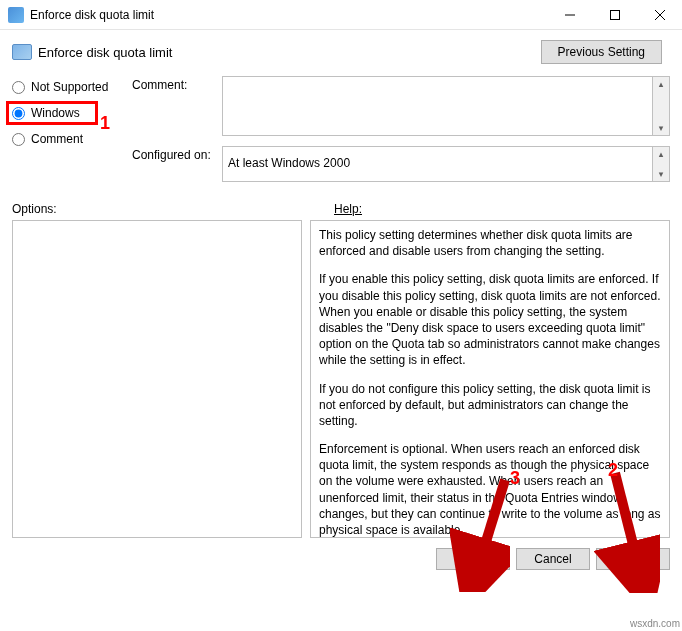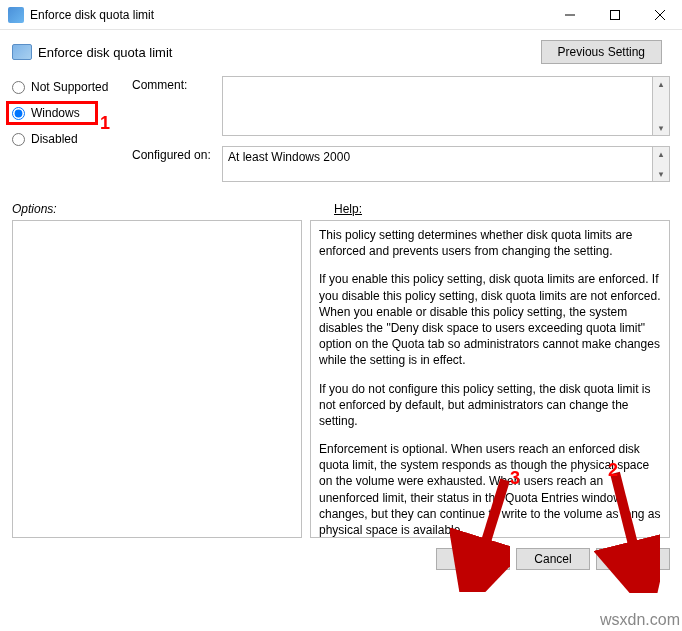--- a/index.html
+++ b/index.html
@@ -22,37 +22,37 @@
     .radio-row { display: flex; align-items: center; margin-bottom: 12px; position: relative; }
     .radio-row input { margin: 0 6px 0 0; }
     .highlight-box { border: 3px solid #ff0000; position: absolute; left: -6px; top: -5px; width: 92px; height: 24px; pointer-events: none; }
     .annotation-number { position: absolute; font-size: 18px; font-weight: bold; color: #ff0000; z-index: 10; }
     
     .fields-col { flex: 1; display: flex; flex-direction: column; }
     .field-row { display: flex; align-items: flex-start; margin-bottom: 10px; justify-content: space-between; }
     .field-label { width: 90px; padding-top: 2px; }
     .field-box { flex: 1; display: flex; }
     .field-textarea { flex: 1; border: 1px solid #c0c0c0; height: 60px; padding: 3px; resize: none; }
-    .field-input { flex: 1; border: 1px solid #c0c0c0; padding: 3px 5px; height: 36px; background: #fff; overflow-y: scroll; }
+    .field-input { flex: 1; border: 1px solid #c0c0c0; padding: 9px 5px; height: 36px; background: #fff; overflow-y: scroll; }
     .scroll-track { width: 17px; background: #f0f0f0; border: 1px solid #c0c0c0; border-left: none; display: flex; flex-direction: column; justify-content: space-between; align-items: center; }
     .scroll-arrow { font-size: 9px; color: #606060; padding: 2px; }
     
     .opt-help-row { display: flex; padding: 10px 12px 4px 12px; }
-    .opt-label { width: 322px; font-style: italic; }
+    .opt-label { width: 322px; }
     .help-label { flex: 1; text-decoration: underline; }
     
     .content-row { display: flex; padding: 0 12px; gap: 8px; }
     .options-box { width: 290px; height: 318px; border: 1px solid #c0c0c0; }
     .help-box { flex: 1; height: 318px; border: 1px solid #c0c0c0; padding: 6px 4px 6px 8px; overflow-y: scroll; line-height: 1.35; }
     .help-box p { margin: 0 0 12px 0; }
     
     .footer { display: flex; justify-content: flex-end; gap: 6px; padding: 10px 12px; position: relative; }
     .footer .btn { min-width: 74px; padding: 3px 12px; text-align: center; }
     
-    .watermark { position: absolute; bottom: 2px; right: 2px; font-size: 16px; color: #888; }
+    .watermark { position: absolute; bottom: 2px; right: 2px; font-size: 10px; color: #888; }
     
     .arrow-svg { position: absolute; pointer-events: none; z-index: 5; }
   </style>
 </head>
 <body>
 
 <div class="titlebar">
   <div class="titlebar-icon"></div>
   <div class="titlebar-title">Enforce disk quota limit</div>
   <div class="win-controls">
@@ -89,21 +89,21 @@
       <input type="radio" name="policy" style="">
       <span>Not Supported</span>
     </label>
     <label class="radio-row">
       <input type="radio" name="policy" checked="" style="">
       <span>Windows</span>
       <span class="highlight-box"></span>
     </label>
     <label class="radio-row">
       <input type="radio" name="policy" style="">
-      <span>Disabled</span>
+      <span>Comment</span>
     </label>
   </div>
   <div class="fields-col">
     <div class="field-row">
       <div class="field-label">Comment:</div>
       <div class="field-box">
         <textarea class="field-textarea" style=""></textarea>
         <div class="scroll-track">
             <span class="scroll-arrow">▴</span>
             <span class="scroll-arrow">▾</span>
@@ -126,21 +126,21 @@
 <span class="annotation-number" style="left:100px; top:113px;">1</span>
 
 <div class="opt-help-row">
   <div class="opt-label">Options:</div>
   <div class="help-label">Help:</div>
 </div>
 
 <div class="content-row">
   <div class="options-box"></div>
   <div class="help-box">
-    <p>This policy setting determines whether disk quota limits are enforced and prevents users from changing the setting.</p>
+    <p>This policy setting determines whether disk quota limits are enforced and disable users from changing the setting.</p>
     <p>If you enable this policy setting, disk quota limits are enforced. If you disable this policy setting, disk quota limits are not enforced. When you enable or disable this policy setting, the system disables the "Deny disk space to users exceeding quota limit" option on the Quota tab so administrators cannot make changes while the setting is in effect.</p>
     <p>If you do not configure this policy setting, the disk quota limit is not enforced by default, but administrators can change the setting.</p>
     <p>Enforcement is optional. When users reach an enforced disk quota limit, the system responds as though the physical space on the volume were exhausted. When users reach an unenforced limit, their status in the Quota Entries window changes, but they can continue to write to the volume as long as physical space is available.</p>
   </div>
 </div>
 
 <div class="footer">
   <div class="btn">OK</div>
   <div class="btn">Cancel</div>
   <div class="btn">Apply</div>

